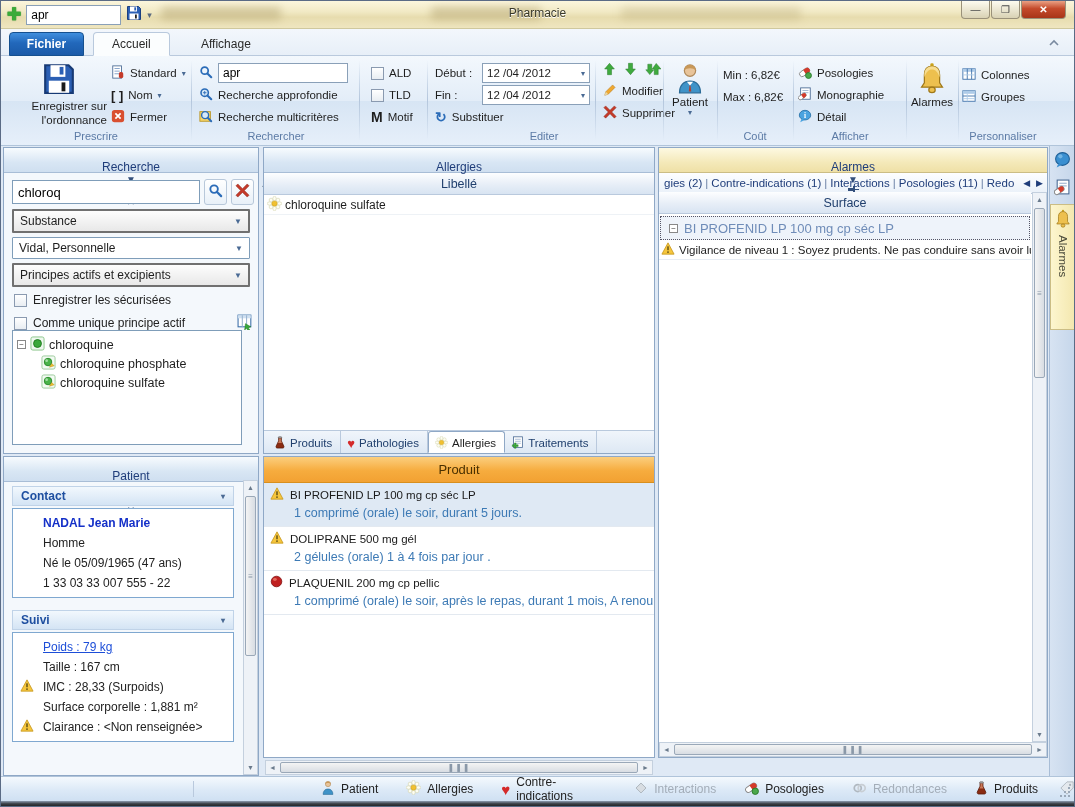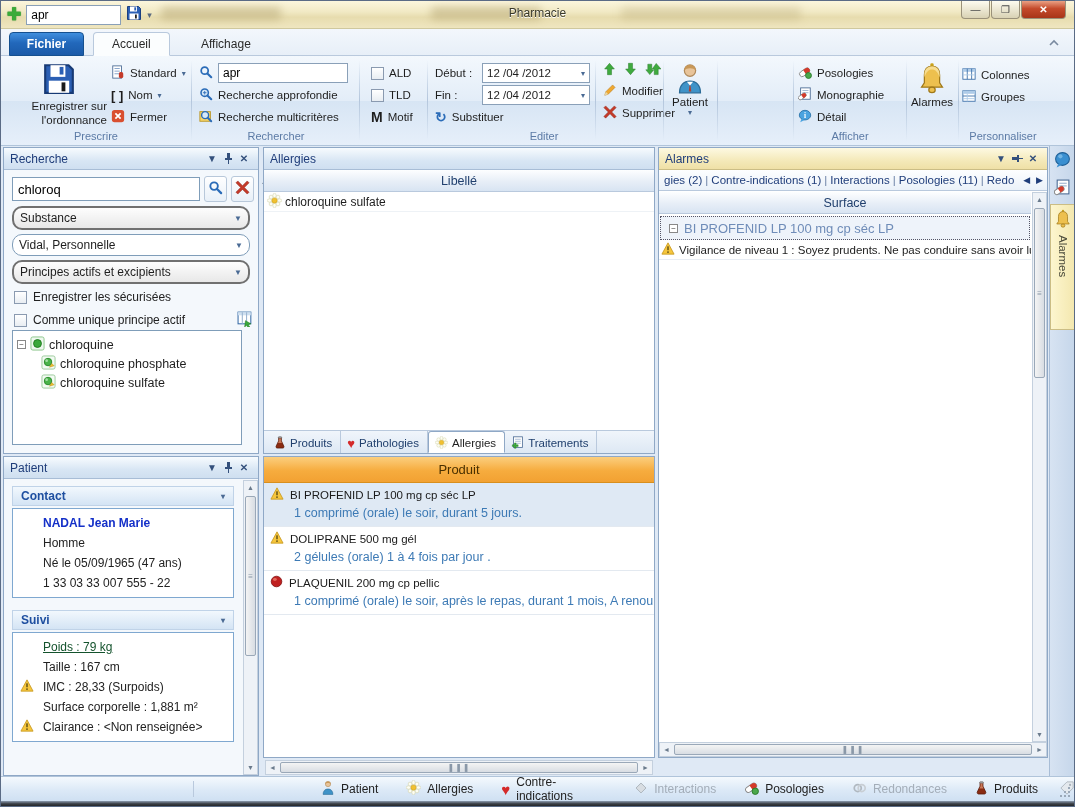--- a/index.html
+++ b/index.html
@@ -50,52 +50,52 @@
   .arrow-d { font-size:8px; color:#4a6a94; }
   .datebox { width:108px; height:20px; border:1px solid #8aa0b8; background:#fff;
     display:flex; align-items:center; justify-content:space-between; padding:0 4px; font-size:11.5px; }
   .cbx { width:13px; height:13px; border:1px solid #8a9ab0; background:linear-gradient(#fff,#e8edf2);
     display:inline-block; }
   .searchbox { width:130px; height:20px; border:1px solid #8aa0b8; background:#fff;
     font-family:"Liberation Sans",sans-serif; font-size:12px; padding:0 4px; }
 
   
   .panel { position:absolute; background:#fff; border:1px solid #8fa8c6; }
-  .phead { height:22px; background:linear-gradient(#f7fbfe,#d8e6f4 60%,#cfdff0);
-    border-bottom:1px solid #a8bdd6; display:flex; align-items:center; padding:4px 6px;
-    color:#1f3d7a; font-size:12px; }
+  .phead { height:14px; background:linear-gradient(#f7fbfe,#d8e6f4 60%,#cfdff0);
+    border-bottom:1px solid #a8bdd6; display:flex; align-items:center; padding:12px 6px;
+    color:#1f3d7a; font-size:12px;flex-direction:column; }
   .phead .sp { flex:1; }
   .phead-btn { width:16px; height:15px; display:flex; align-items:center; justify-content:center;
     color:#34507c; font-size:10px; }
   .phead.yellow { background:linear-gradient(#fdf9e2,#f4e9b9 60%,#efe0a6); border-bottom:1px solid #cbbd85; }
 
   .colhead { height:22px; background:linear-gradient(#fdfeff,#e7eef7 55%,#d8e4f2);
     border-bottom:1px solid #b9c9dd; display:flex; align-items:center; justify-content:center;
     color:#21406e; font-size:12.5px; }
 
   
-  .combo { height:22px; border:1px solid #7f9db9; border-radius:10px; background:linear-gradient(#fff,#f0f0f0);
+  .combo { height:22px; border:1px solid #7f9db9; border-radius:1px; background:linear-gradient(#fff,#f0f0f0);
     display:flex; align-items:center; padding:0 6px; font-size:12px; margin:4px 8px 0 8px; }
   .combo.heavy { border:2px solid #707070; background:linear-gradient(#fdfdfd,#e8e8e8); height:24px; }
   .combo .sp { flex:1; }
   .chkrow { display:flex; align-items:center; gap:6px; margin:6px 0 0 10px; font-size:12px; color:#222; }
   .treebox { position:absolute; left:8px; right:16px; top:182px; bottom:8px;
     border:1px solid #7f9db9; background:#fff; padding:4px 2px; overflow:hidden; }
   .tree-row { display:flex; align-items:center; gap:4px; height:19px; font-size:12.5px; }
   .expander { width:9px; height:9px; border:1px solid #888; background:#fff; font-size:8px;
     line-height:7px; text-align:center; color:#444; margin-left:2px; }
 
   .section-head { height:20px; background:linear-gradient(#f2f8fd,#d4e4f4); border:1px solid #c0d3e8;
     display:flex; align-items:center; padding:0 8px; color:#1e4fa0; font-weight:bold; font-size:12px;
     margin:6px 8px 0 8px; }
   .section-box { border:1px solid #7fa8d0; background:#fff; margin:2px 8px 0 8px; padding:4px 0; }
   .pline { padding:3px 6px 3px 30px; font-size:12px; color:#222; position:relative; }
   .pline .warn-ic { position:absolute; left:7px; top:2px; }
   .pname { color:#1430c8; font-weight:bold; }
-  .plink { color:#14532d; text-decoration:underline;margin-top:9px; }
+  .plink { color:#1d4ed8; text-decoration:underline;margin-top:9px; }
 
   
   .ctabs { position:absolute; left:0; right:0; bottom:0; height:23px;
     background:linear-gradient(#f0f5fb,#dde8f4); border-top:1px solid #b9c9dd;
     display:flex; align-items:flex-start; padding-left:4px; }
   .ctab { display:flex; align-items:center; gap:4px; padding:2px 8px 0 6px; height:22px;
     font-size:11.5px; color:#21406e; border-right:1px solid #b9c9dd; }
   .ctab.active { background:#fff; border:1px solid #8fa8c6; border-bottom:1px solid #fff;
     border-radius:3px 3px 0 0; margin-top:0; color:#1e1e1e; }
 
@@ -349,20 +349,31 @@
             <path d="M3.5 25c0-6 3.4-9.5 8.5-9.5s8.5 3.5 8.5 9.5z" fill="#3f93c8" stroke="#2a6a96"></path>
             <path d="M9.5 16l2.5 3 2.5-3" fill="#fff"></path>
             <path d="M11.6 19h.8l.6 5h-2z" fill="#b04030"></path>
           </svg></span>
       <span>Patient</span>
       <span class="arrow-d">▾</span>
     </div>
   </div>
   <div class="rsep" style="left:716px"></div>
 
+  <div class="rgroup" style="left:718px;width:72px">
+    <div style="position:absolute;left:4px;top:8px">
+      <div class="smallbtn">
+          <span>Min : 6,82€</span>
+        </div>
+      <div class="smallbtn">
+          <span>Max : 6,82€</span>
+        </div>
+    </div>
+    <div class="rgroup-label">Coût</div>
+  </div>
   <div class="rsep" style="left:792px"></div>
 
   <div class="rgroup" style="left:795px;width:108px">
     <div style="position:absolute;left:2px;top:6px">
       <div class="smallbtn">
         <span class="ic"><svg width="14" height="14" viewBox="0 0 16 16">
               <g transform="rotate(-35 8 8)">
                 <rect x="1" y="5" width="13" height="6" rx="3" fill="#fff" stroke="#888"></rect>
                 <path d="M7.5 5h3.5a3 3 0 0 1 0 6H7.5z" fill="#d43a2a"></path>
               </g>

